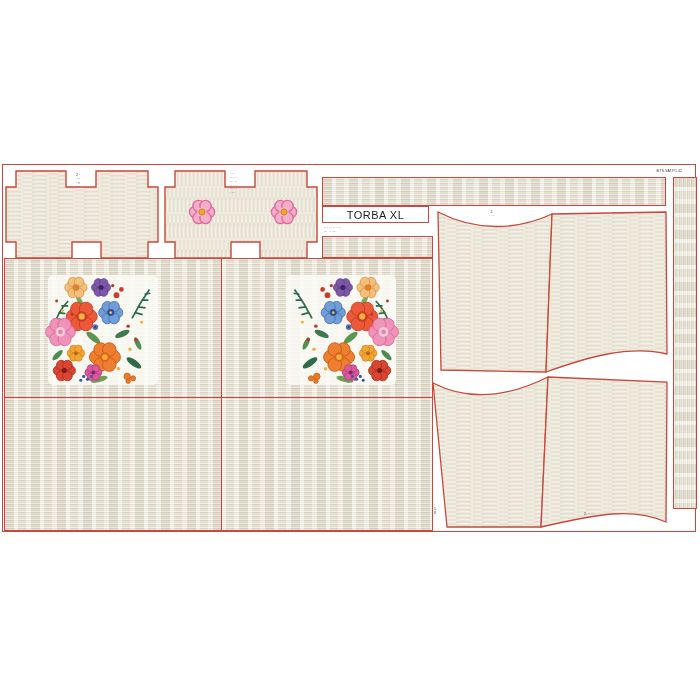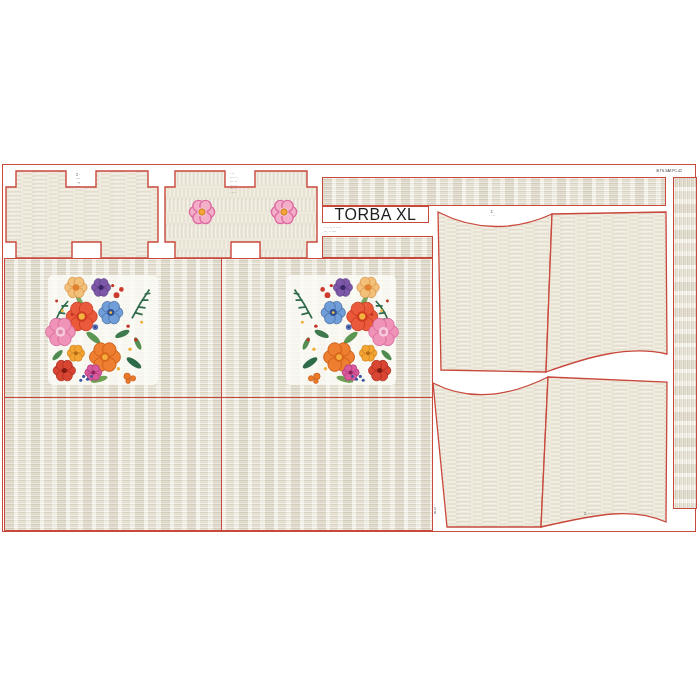--- a/index.html
+++ b/index.html
@@ -19,21 +19,21 @@
       repeating-linear-gradient(90deg, rgba(255,255,255,0.55) 0 1px, rgba(160,148,120,0.22) 1px 2px, rgba(236,230,218,0.25) 2px 3px, rgba(190,180,155,0.16) 3px 4px);}
   .divider-v{position:absolute;top:0;bottom:0;width:0;border-left:1.2px solid #c9483c;}
   .divider-h{position:absolute;left:0;right:0;height:0;border-top:1.2px solid #c9483c;}
   
   .micro{position:absolute;font-size:7px;line-height:1.08;color:#3d3d3d;
          transform:scale(.5);transform-origin:0 0;white-space:nowrap;}
   .micro.center .mline{text-align:center;}
   .mline{display:block;}
   .title-box{background:#ffffff;border:1.2px solid #c9483c;box-sizing:border-box;
              display:flex;align-items:center;justify-content:center;}
-  .title-text{font-size:16px;color:#1c1c1c;letter-spacing:.5px;}
+  .title-text{font-size:11px;color:#1c1c1c;letter-spacing:.5px;}
   svg.piece{position:absolute;overflow:visible;}
 </style>
 </head>
 <body>
 
 <svg width="0" height="0" style="position:absolute" aria-hidden="true">
   <defs>
     <pattern id="grainH" width="26" height="4" patternUnits="userSpaceOnUse">
       <rect width="26" height="4" fill="#eeeade"></rect>
       <rect x="0" y="0.5" width="15" height="1" fill="#d9d2c0"></rect>

